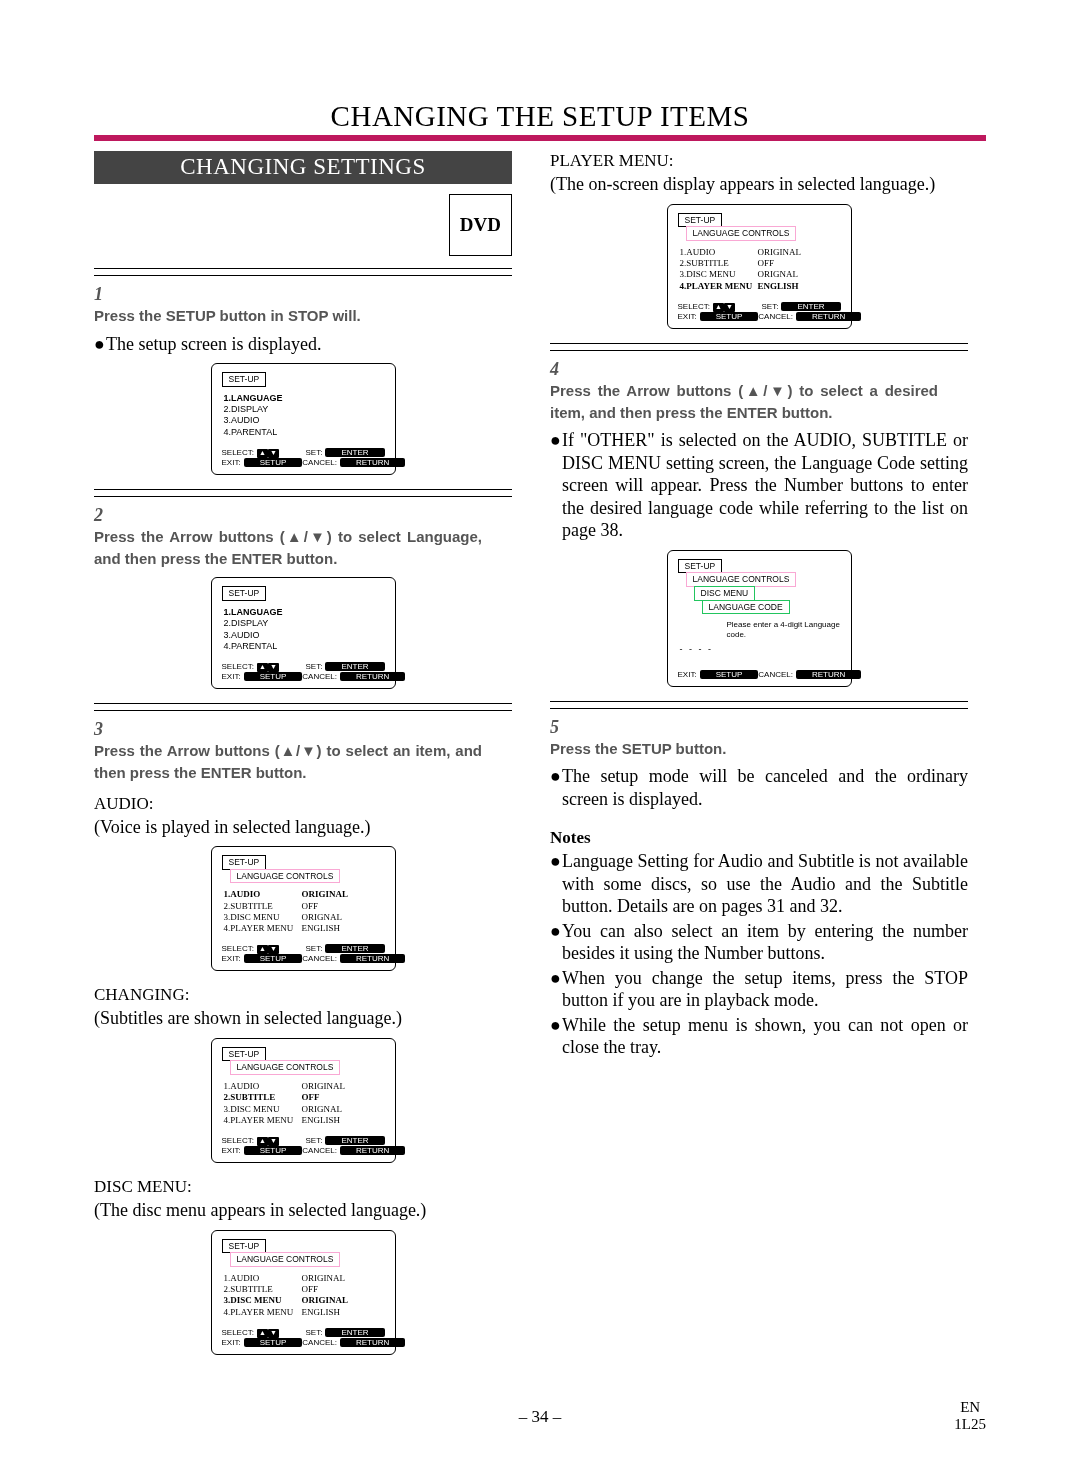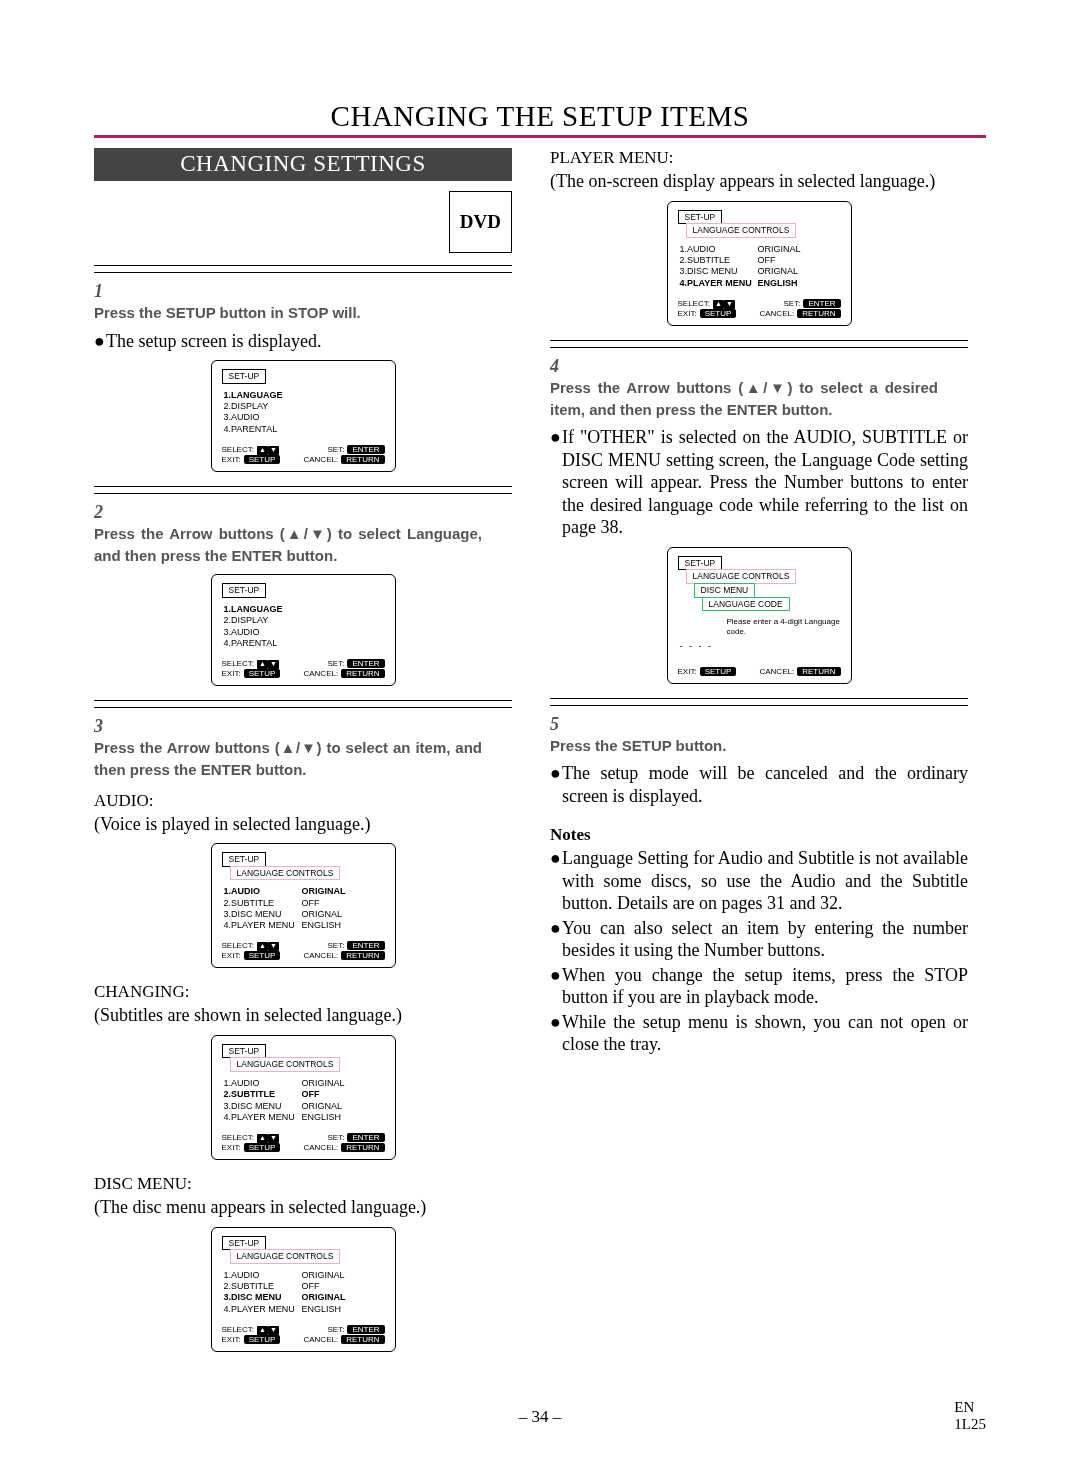--- a/index.html
+++ b/index.html
@@ -13,21 +13,21 @@
   }
   .page{
     padding:100px 94px 0 94px;
     box-sizing:border-box;
   }
   .main-title{
     text-align:center;
     font-size:29px;
     letter-spacing:.5px;
     font-weight:normal;
-    border-bottom:3px solid #be185d;
+    border-bottom:6px solid #be185d;
     padding-bottom:2px;
     margin:0 0 10px 0;
   }
   .columns{display:flex;gap:38px;}
   .col{width:418px;}
   .section-bar{
     background:#444;color:#fff;
     font-size:23px;
     text-align:center;
     padding:3px 0 4px 0;
@@ -102,38 +102,38 @@
   }
   .osd .panel-sub2{
     border:1px solid #22c55e;
     display:inline-block;
     padding:1px 6px;
     font-size:8.5px;
     margin-top:-1px;
     margin-left:8px;
   }
   .osd .list{margin:6px 0 10px 2px;}
-  .osd .row{display:flex;}
+  .osd .row{display:flex;font-family:Liberation Serif, serif;}
   .osd .row .l{width:78px;}
   .osd .row .r{flex:1;}
   .osd .hl{font-weight:bold;}
   .osd .foot{display:flex;justify-content:space-between;font-size:8px;}
-  .osd .pill{background:#000;color:#fff;padding:0 5px;border-radius:2px;}
+  .osd .pill{background:#000;color:#fff;padding:0 16px;border-radius:2px;}
   .osd .pill-sm{background:#000;color:#fff;padding:0 2px;font-size:7px;border-radius:1px;display:inline-block;}
   .osd .footpair span:first-child{margin-right:3px;}
   .osd .note{font-size:8px;margin:6px 0 4px 2px;padding-left:47px;}
   .osd .dashes{letter-spacing:2px;margin-left:2px;}
 
   .page-num{
     position:absolute;bottom:50px;left:0;right:0;
     text-align:center;font-size:17px;
   }
   .lang-code{
     position:absolute;bottom:44px;right:94px;
-    text-align:left;font-size:15px;line-height:1.15;
+    text-align:center;font-size:15px;line-height:1.15;
   }
 </style>
 </head>
 <body>
 
 <div class="page">
   <h1 class="main-title">CHANGING THE SETUP ITEMS</h1>
 
   <div class="columns">
 

